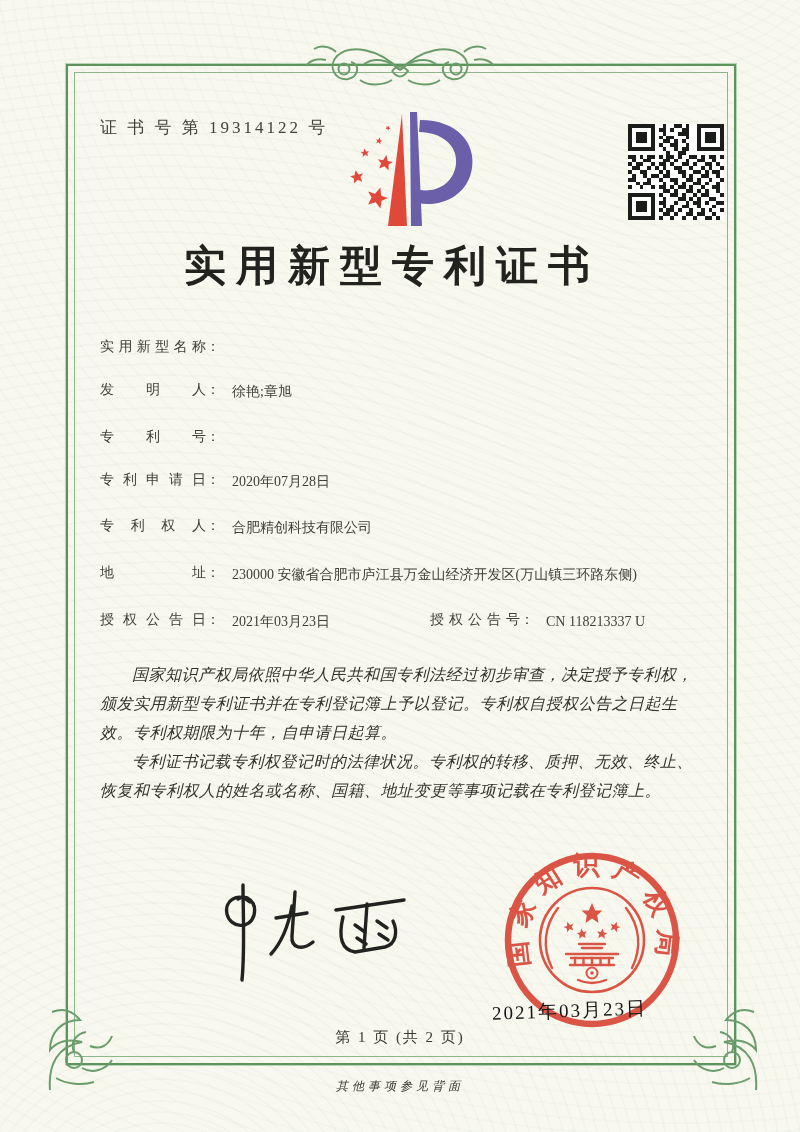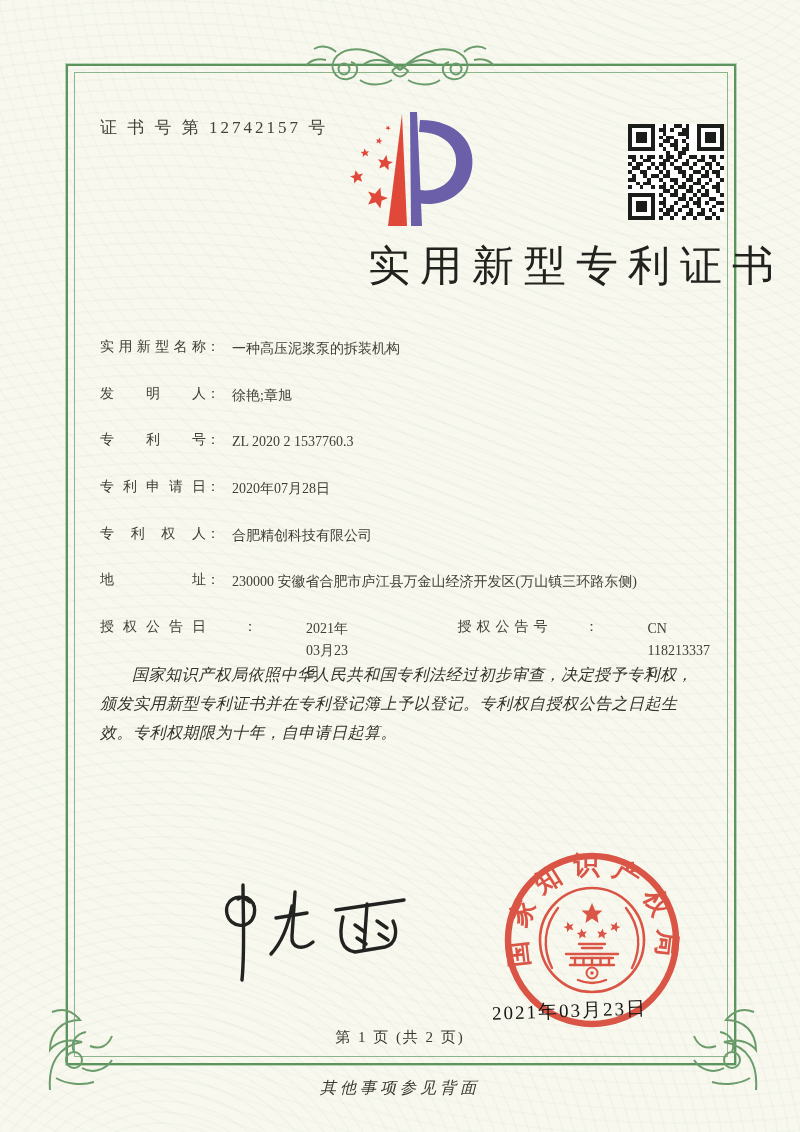--- a/index.html
+++ b/index.html
@@ -18,43 +18,43 @@
   }
   .frame{
     position:absolute;left:66px;top:64px;width:666px;height:997px;
     border:2px solid #5d935d;
     box-shadow:0 0 0 1px #b9d4b9;
   }
   .frame-inner{position:absolute;inset:6px;border:1px solid #8cb58c;}
   .abs{position:absolute;}
   .cert-no{left:100px;top:116px;font-size:17px;letter-spacing:3px;color:#42423a;}
   .title{
-    left:0;right:16px;top:238px;text-align:right;
-    font-size:42px;font-weight:400;letter-spacing:10px;color:#22221e;
+    left:0;right:16px;top:238px;text-align:center;
+    font-size:42px;font-weight:700;letter-spacing:10px;color:#22221e;
   }
   .fields{left:100px;top:338px;width:610px;}
   .fld{display:flex;align-items:flex-start;font-size:14px;margin-bottom:25px;color:#3f3f37;}
   .flabel{display:inline-block;width:106px;text-align:justify;text-align-last:justify;flex:none;}
   .fcolon{flex:none;}
   .fval{margin-left:12px;flex:0 1 auto;max-width:452px;line-height:1.55;}
-  .fld.grant{margin-bottom:0;gap:37px;}
+  .fld.grant{margin-bottom:0;}
   .grant-row{display:flex;}
   .grant-row .fld{margin-bottom:0;}
   .grant-row .g2{margin-left:100px;}
   .grant-row .g2 .flabel{width:90px;}
   .paras{left:100px;top:660px;width:608px;font-size:16px;line-height:1.82;
     letter-spacing:.5px;color:#33332c;font-style:italic;}
   .paras p{margin:0;text-indent:2em;}
   .director{left:100px;top:908px;font-size:19px;color:#2e2e28;}
   .director div{margin-bottom:18px;letter-spacing:7px;}
   .sig{left:212px;top:880px;}
   .seal{left:498px;top:846px;opacity:.93;}
   .seal-date{left:492px;top:998px;font-size:19px;color:#161616;letter-spacing:2px;transform:rotate(-2deg);}
   .pageinfo{left:0;right:0;top:1028px;text-align:center;font-size:15px;letter-spacing:2px;color:#3a3a32;}
-  .backnote{left:0;right:0;top:1078px;text-align:center;font-size:16px;letter-spacing:4px;color:#3a3a32;font-style:italic;}
+  .backnote{left:0;right:0;top:1078px;text-align:center;font-size:12px;letter-spacing:4px;color:#3a3a32;font-style:italic;}
   .logo{left:330px;top:106px;}
   .qr{left:628px;top:124px;}
   .orn-top{left:240px;top:40px;}
   .orn-bl{left:42px;top:1000px;}
   .orn-br{left:668px;top:1000px;transform:scaleX(-1);}
   svg{display:block;}
 </style>
 </head>
 <body>
 
@@ -98,21 +98,21 @@
     <g stroke="#6b9c6b" fill="none" stroke-width="2">
       <path d="M8 90 C 6 64 16 46 40 42 C 26 38 14 42 8 50 C 8 32 20 20 38 20 C 30 10 20 8 10 12"></path>
       <circle cx="32" cy="60" r="8"></circle>
       <path d="M32 52 C 28 42 34 34 44 32"></path>
       <path d="M40 68 C 50 74 64 70 70 60"></path>
       <path d="M48 46 C 58 50 66 46 70 36"></path>
       <path d="M14 78 C 24 84 40 86 52 82"></path>
     </g>
   </svg>
 
-  <div class="abs cert-no">证 书 号 第 12742157 号</div>
+  <div class="abs cert-no">证 书 号 第 19314122 号</div>
 
   <svg class="abs logo" width="150" height="130" viewBox="0 0 150 130">
     <defs>
       <path id="st-logo" d="M0,-1 L0.294,-0.309 L0.951,-0.309 L0.476,0.118 L0.588,0.809 L0,0.4 L-0.588,0.809 L-0.476,0.118 L-0.951,-0.309 L-0.294,-0.309 Z"></path>
     </defs>
     <path d="M72 8 L58 120 L77 120 Z" fill="#e0483a"></path>
     <path d="M80 6 L87 6 L92 120 L81 120 Z" fill="#6a5fa8"></path>
     <path d="M90 14 C 128 14 146 38 142 62 C 138 90 110 102 88 97 L 90 84 C 108 87 124 76 126 58 C 128 40 112 26 89 26 Z" fill="#6a5fa8"></path>
     <g fill="#e0483a">
       <use href="#st-logo" transform="translate(47,92) scale(11) rotate(18)"></use>
@@ -129,31 +129,29 @@
     <path fill="#1b1d1a" fill-rule="evenodd" d="M0 0h7v7H0zM1 1h5v5H1zM2 2h3v3H2z M18 0h7v7h-7zM19 1h5v5h-5zM20 2h3v3h-3z M0 18h7v7H0zM1 19h5v5H1zM2 20h3v3H2z"></path>
     <path fill="#1b1d1a" d="M9 0h1v1H9zM12 0h2v1h-2zM15 0h1v1h-1zM8 1h2v1H8zM11 1h1v1h-1zM14 1h2v1h-2zM9 2h1v1H9zM13 2h3v1h-3zM8 3h1v1H8zM10 3h2v1h-2zM15 3h1v1h-1zM9 4h2v1H9zM12 4h1v1h-1zM14 4h1v1h-1zM8 5h1v1H8zM11 5h2v1h-2zM15 5h1v1h-1zM9 6h1v1H9zM12 6h1v1h-1zM14 6h2v1h-2zM10 7h1v1h-1zM13 7h2v1h-2zM0 8h2v1H0zM3 8h1v1H3zM5 8h2v1H5zM8 8h1v1H8zM10 8h2v1h-2zM13 8h1v1h-1zM16 8h2v1h-2zM19 8h1v1h-1zM21 8h2v1h-2zM24 8h1v1h-1zM1 9h1v1H1zM4 9h2v1H4zM9 9h2v1H9zM12 9h1v1h-1zM15 9h1v1h-1zM18 9h2v1h-2zM22 9h1v1h-1zM0 10h1v1H0zM2 10h2v1H2zM6 10h1v1H6zM8 10h2v1H8zM11 10h1v1h-1zM14 10h2v1h-2zM17 10h1v1h-1zM20 10h2v1h-2zM23 10h1v1h-1zM1 11h2v1H1zM5 11h1v1H5zM7 11h1v1H7zM9 11h1v1H9zM12 11h2v1h-2zM16 11h1v1h-1zM19 11h1v1h-1zM21 11h1v1h-1zM24 11h1v1h-1zM0 12h1v1H0zM3 12h2v1H3zM8 12h1v1H8zM10 12h1v1h-1zM13 12h2v1h-2zM17 12h2v1h-2zM20 12h1v1h-1zM22 12h2v1h-2zM1 13h1v1H1zM4 13h1v1H4zM6 13h2v1H6zM9 13h2v1H9zM14 13h1v1h-1zM16 13h1v1h-1zM19 13h2v1h-2zM23 13h1v1h-1zM0 14h2v1H0zM5 14h1v1H5zM8 14h1v1H8zM11 14h2v1h-2zM15 14h2v1h-2zM18 14h1v1h-1zM21 14h1v1h-1zM24 14h1v1h-1zM2 15h1v1H2zM4 15h2v1H4zM9 15h1v1H9zM12 15h1v1h-1zM14 15h1v1h-1zM17 15h2v1h-2zM20 15h1v1h-1zM23 15h1v1h-1zM0 16h1v1H0zM3 16h1v1H3zM6 16h1v1H6zM8 16h2v1H8zM11 16h1v1h-1zM13 16h2v1h-2zM16 16h1v1h-1zM19 16h1v1h-1zM22 16h2v1h-2zM9 17h2v1H9zM12 17h1v1h-1zM15 17h2v1h-2zM18 17h1v1h-1zM20 17h1v1h-1zM23 17h1v1h-1zM8 18h1v1H8zM11 18h2v1h-2zM14 18h1v1h-1zM17 18h1v1h-1zM19 18h2v1h-2zM24 18h1v1h-1zM9 19h1v1H9zM13 19h2v1h-2zM16 19h1v1h-1zM18 19h1v1h-1zM21 19h2v1h-2zM8 20h2v1H8zM12 20h1v1h-1zM15 20h1v1h-1zM17 20h2v1h-2zM20 20h1v1h-1zM23 20h2v1h-2zM9 21h1v1H9zM11 21h1v1h-1zM14 21h2v1h-2zM18 21h1v1h-1zM22 21h1v1h-1zM8 22h1v1H8zM10 22h2v1h-2zM13 22h1v1h-1zM16 22h1v1h-1zM19 22h1v1h-1zM21 22h1v1h-1zM24 22h1v1h-1zM9 23h2v1H9zM12 23h1v1h-1zM15 23h2v1h-2zM18 23h2v1h-2zM22 23h1v1h-1zM8 24h1v1H8zM11 24h1v1h-1zM14 24h1v1h-1zM17 24h1v1h-1zM20 24h2v1h-2zM23 24h1v1h-1z"></path>
   </svg>
 
   <div class="abs title">实用新型专利证书</div>
 
   <div class="abs fields">
     <div class="fld">
       <span class="flabel">实用新型名称</span>
         <span class="fcolon">：</span>
-      <span class="fval">一种高压泥浆泵的拆装机构</span>
     </div>
     <div class="fld">
       <span class="flabel">发明人</span>
         <span class="fcolon">：</span>
       <span class="fval">徐艳;章旭</span>
     </div>
     <div class="fld">
       <span class="flabel">专利号</span>
         <span class="fcolon">：</span>
-      <span class="fval">ZL 2020 2 1537760.3</span>
     </div>
     <div class="fld">
       <span class="flabel">专利申请日</span>
         <span class="fcolon">：</span>
       <span class="fval">2020年07月28日</span>
     </div>
     <div class="fld">
       <span class="flabel">专利权人</span>
         <span class="fcolon">：</span>
       <span class="fval">合肥精创科技有限公司</span>
@@ -172,20 +170,21 @@
       <div class="fld grant g2">
         <span class="flabel">授权公告号</span>
           <span class="fcolon">：</span>
         <span class="fval">CN 118213337 U</span>
       </div>
     </div>
   </div>
 
   <div class="abs paras">
     <p>国家知识产权局依照中华人民共和国专利法经过初步审查，决定授予专利权，颁发实用新型专利证书并在专利登记簿上予以登记。专利权自授权公告之日起生效。专利权期限为十年，自申请日起算。</p>
+    <p>专利证书记载专利权登记时的法律状况。专利权的转移、质押、无效、终止、恢复和专利权人的姓名或名称、国籍、地址变更等事项记载在专利登记簿上。</p>
   </div>
 
 
   <svg class="abs sig" width="210" height="115" viewBox="0 0 210 115">
     <g stroke="#222220" stroke-width="3.4" fill="none" stroke-linecap="round" stroke-linejoin="round">
       <path d="M38 22 C 26 12 12 20 15 34 C 18 48 38 50 42 35 C 45 22 35 14 26 19"></path>
       <path d="M31 5 C 31 32 33 70 30 100"></path>
       <path d="M80 26 C 76 48 70 62 59 74"></path>
       <path d="M64 38 L 95 33"></path>
       <path d="M83 12 L 80 56 C 79 68 90 71 101 62"></path>

